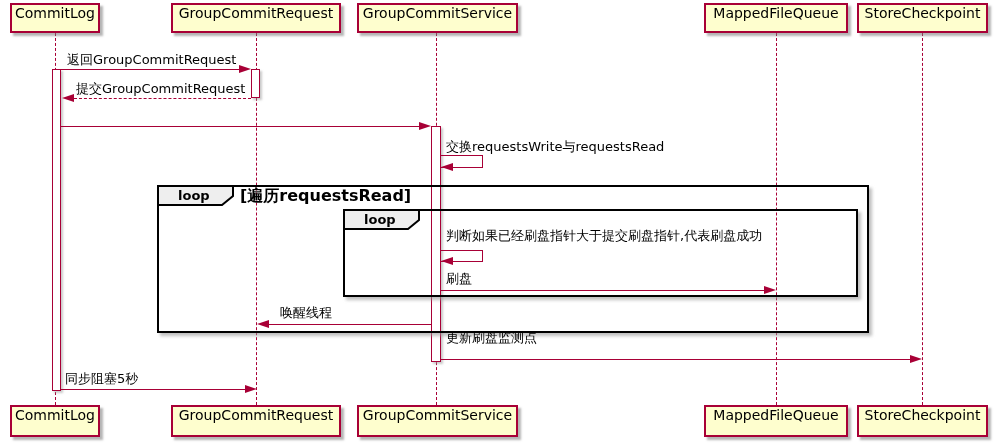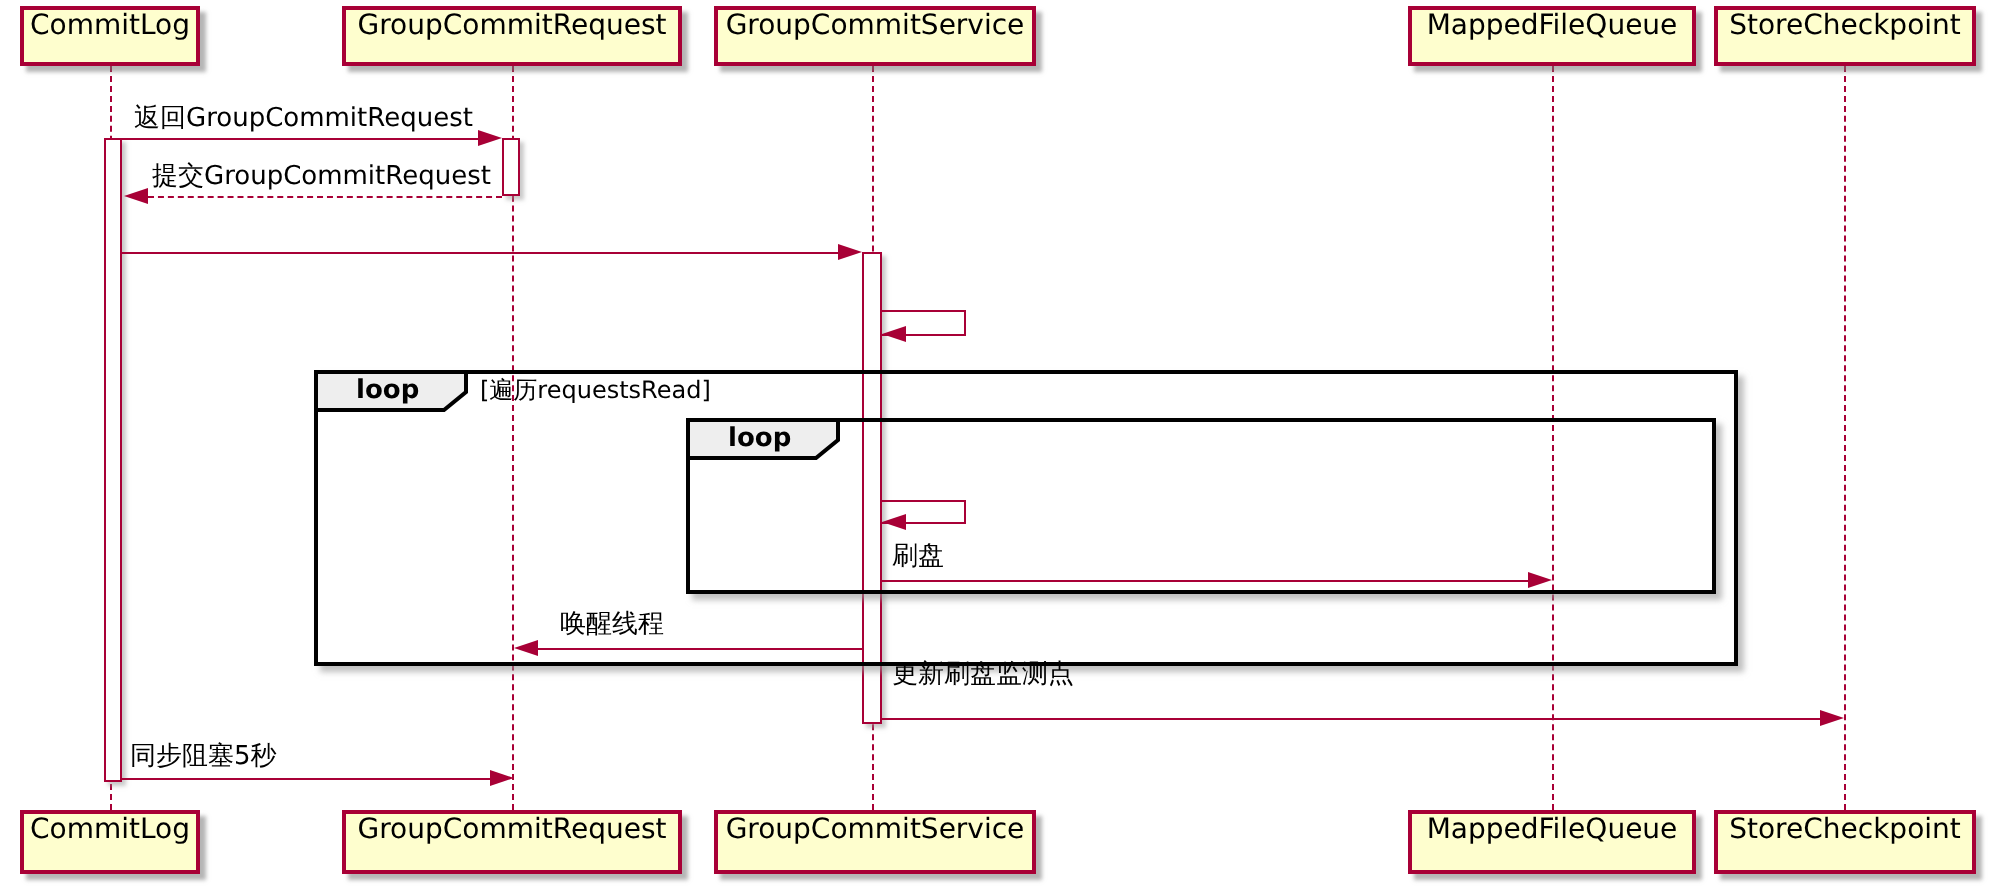--- a/index.html
+++ b/index.html
@@ -27,21 +27,21 @@
     border-left:12px solid #A80036; }
   .head-l { position:absolute; width:0; height:0;
     border-top:4px solid transparent; border-bottom:4px solid transparent;
     border-right:12px solid #A80036; }
   .selfmsg { position:absolute; box-sizing:border-box;
     border:1px solid #A80036; border-left:none; background:transparent; }
   .loop-frame { position:absolute; border:2px solid #000; box-sizing:border-box;
     box-shadow:3px 3px 3px rgba(150,150,150,.6); }
   .loop-tab { position:absolute; }
   .loop-tab-text { position:absolute; font-size:13px; font-weight:bold; line-height:19px; }
-  .loop-cond { position:absolute; font-size:12px; font-weight:normal; white-space:nowrap; line-height:15px; }
+  .loop-cond { position:absolute; font-size:16px; font-weight:bold; white-space:nowrap; line-height:15px; }
 </style>
 </head>
 <body>
 
 <div class="canvas">
 
   <div class="lifeline" style="left:55px;top:33px;height:372px"></div>
   <div class="lifeline" style="left:256px;top:33px;height:372px"></div>
   <div class="lifeline" style="left:436px;top:33px;height:372px"></div>
   <div class="lifeline" style="left:776px;top:33px;height:372px"></div>
@@ -84,23 +84,25 @@
   <div class="hline" style="left:61px;top:69px;width:179px"></div>
   <div class="head-r" style="left:239px;top:65px"></div>
 
   <span class="mlabel" style="left:76px;top:81px">提交GroupCommitRequest</span>
   <div class="hline dashed" style="left:74px;top:98px;width:177px"></div>
   <div class="head-l" style="left:62px;top:94px"></div>
 
   <div class="hline" style="left:61px;top:126px;width:358px"></div>
   <div class="head-r" style="left:419px;top:122px"></div>
 
+  <span class="mlabel" style="left:446px;top:139px">交换requestsWrite与requestsRead</span>
   <div class="selfmsg" style="left:441px;top:155px;width:42px;height:13px"></div>
   <div class="head-l" style="left:441px;top:163px"></div>
 
+  <span class="mlabel" style="left:446px;top:228px">判断如果已经刷盘指针大于提交刷盘指针,代表刷盘成功</span>
   <div class="selfmsg" style="left:441px;top:250px;width:42px;height:12px"></div>
   <div class="head-l" style="left:441px;top:257px"></div>
 
   <span class="mlabel" style="left:446px;top:271px">刷盘</span>
   <div class="hline" style="left:441px;top:290px;width:324px"></div>
   <div class="head-r" style="left:764px;top:286px"></div>
 
   <span class="mlabel" style="left:280px;top:305px">唤醒线程</span>
   <div class="hline" style="left:269px;top:324px;width:162px"></div>
   <div class="head-l" style="left:257px;top:320px"></div>

